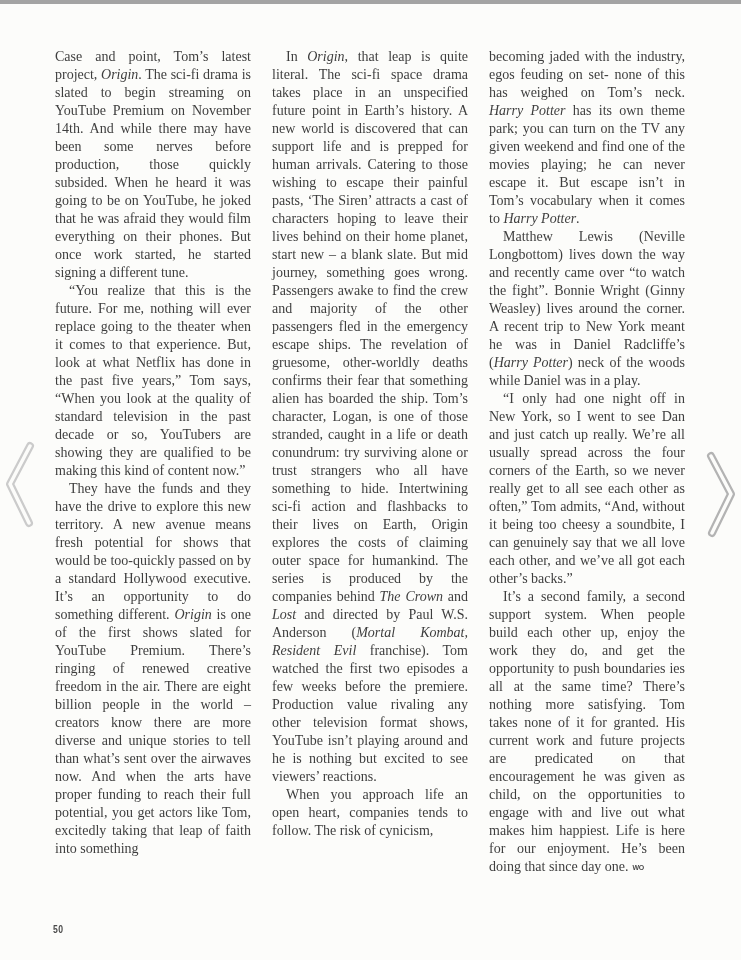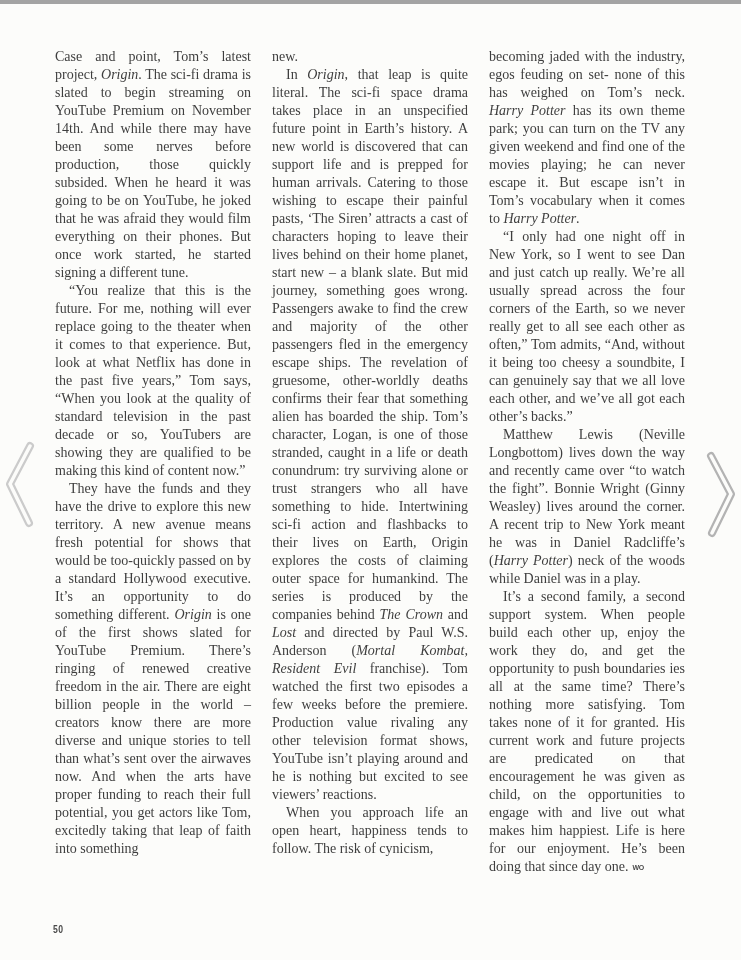--- a/index.html
+++ b/index.html
@@ -73,27 +73,26 @@
     </svg>
   </button>
 
   <div class="columns">
     <div class="column">
         <p><span>Case and point, Tom’s latest project, </span><i>Origin</i><span>. The sci-fi drama is slated to begin streaming on YouTube Premium on November 14th. And while there may have been some nerves before production, those quickly subsided. When he heard it was going to be on YouTube, he joked that he was afraid they would film everything on their phones. But once work started, he started signing a different tune.</span></p>
         <p class="indent"><span>“You realize that this is the future. For me, nothing will ever replace going to the theater when it comes to that experience. But, look at what Netflix has done in the past five years,” Tom says, “When you look at the quality of standard television in the past decade or so, YouTubers are showing they are qualified to be making this kind of content now.”</span></p>
         <p class="indent"><span>They have the funds and they have the drive to explore this new territory. A new avenue means fresh potential for shows that would be too-quickly passed on by a standard Hollywood executive. It’s an opportunity to do something different. </span><i>Origin</i><span> is one of the first shows slated for YouTube Premium. There’s ringing of renewed creative freedom in the air. There are eight billion people in the world – creators know there are more diverse and unique stories to tell than what’s sent over the airwaves now. And when the arts have proper funding to reach their full potential, you get actors like Tom, excitedly taking that leap of faith into something</span></p>
       </div>
     <div class="column">
-        <p><span>new.</span></p>
         <p class="indent"><span>In </span><i>Origin</i><span>, that leap is quite literal. The sci-fi space drama takes place in an unspecified future point in Earth’s history. A new world is discovered that can support life and is prepped for human arrivals. Catering to those wishing to escape their painful pasts, ‘The Siren’ attracts a cast of characters hoping to leave their lives behind on their home planet, start new – a blank slate. But mid journey, something goes wrong. Passengers awake to find the crew and majority of the other passengers fled in the emergency escape ships. The revelation of gruesome, other-worldly deaths confirms their fear that something alien has boarded the ship. Tom’s character, Logan, is one of those stranded, caught in a life or death conundrum: try surviving alone or trust strangers who all have something to hide. Intertwining sci-fi action and flashbacks to their lives on Earth, Origin explores the costs of claiming outer space for humankind. The series is produced by the companies behind </span><i>The Crown</i><span> and </span><i>Lost</i><span> and directed by Paul W.S. Anderson (</span><i>Mortal Kombat, Resident Evil</i><span> franchise). Tom watched the first two episodes a few weeks before the premiere. Production value rivaling any other television format shows, YouTube isn’t playing around and he is nothing but excited to see viewers’ reactions.</span></p>
-        <p class="indent"><span>When you approach life an open heart, happiness tends to follow. The risk of cynicism,</span></p>
+        <p class="indent"><span>When you approach life an open heart, companies tends to follow. The risk of cynicism,</span></p>
       </div>
     <div class="column">
         <p><span>becoming jaded with the industry, egos feuding on set- none of this has weighed on Tom’s neck. </span><i>Harry Potter</i><span> has its own theme park; you can turn on the TV any given weekend and find one of the movies playing; he can never escape it. But escape isn’t in Tom’s vocabulary when it comes to </span><i>Harry Potter</i><span>.</span></p>
+        <p class="indent"><span>Matthew Lewis (Neville Longbottom) lives down the way and recently came over “to watch the fight”. Bonnie Wright (Ginny Weasley) lives around the corner. A recent trip to New York meant he was in Daniel Radcliffe’s (</span><i>Harry Potter</i><span>) neck of the woods while Daniel was in a play.</span></p>
         <p class="indent"><span>“I only had one night off in New York, so I went to see Dan and just catch up really. We’re all usually spread across the four corners of the Earth, so we never really get to all see each other as often,” Tom admits, “And, without it being too cheesy a soundbite, I can genuinely say that we all love each other, and we’ve all got each other’s backs.”</span></p>
-        <p class="indent"><span>Matthew Lewis (Neville Longbottom) lives down the way and recently came over “to watch the fight”. Bonnie Wright (Ginny Weasley) lives around the corner. A recent trip to New York meant he was in Daniel Radcliffe’s (</span><i>Harry Potter</i><span>) neck of the woods while Daniel was in a play.</span></p>
         <p class="indent"><span>It’s a second family, a second support system. When people build each other up, enjoy the work they do, and get the opportunity to push boundaries ies all at the same time? There’s nothing more satisfying. Tom takes none of it for granted. His current work and future projects are predicated on that encouragement he was given as child, on the opportunities to engage with and live out what makes him happiest. Life is here for our enjoyment. He’s been doing that since day one.</span><span class="end-mark">WO</span></p>
       </div>
   </div>
 
   <div class="page-number">50</div>
 
 </div>
 
 </body></html>

